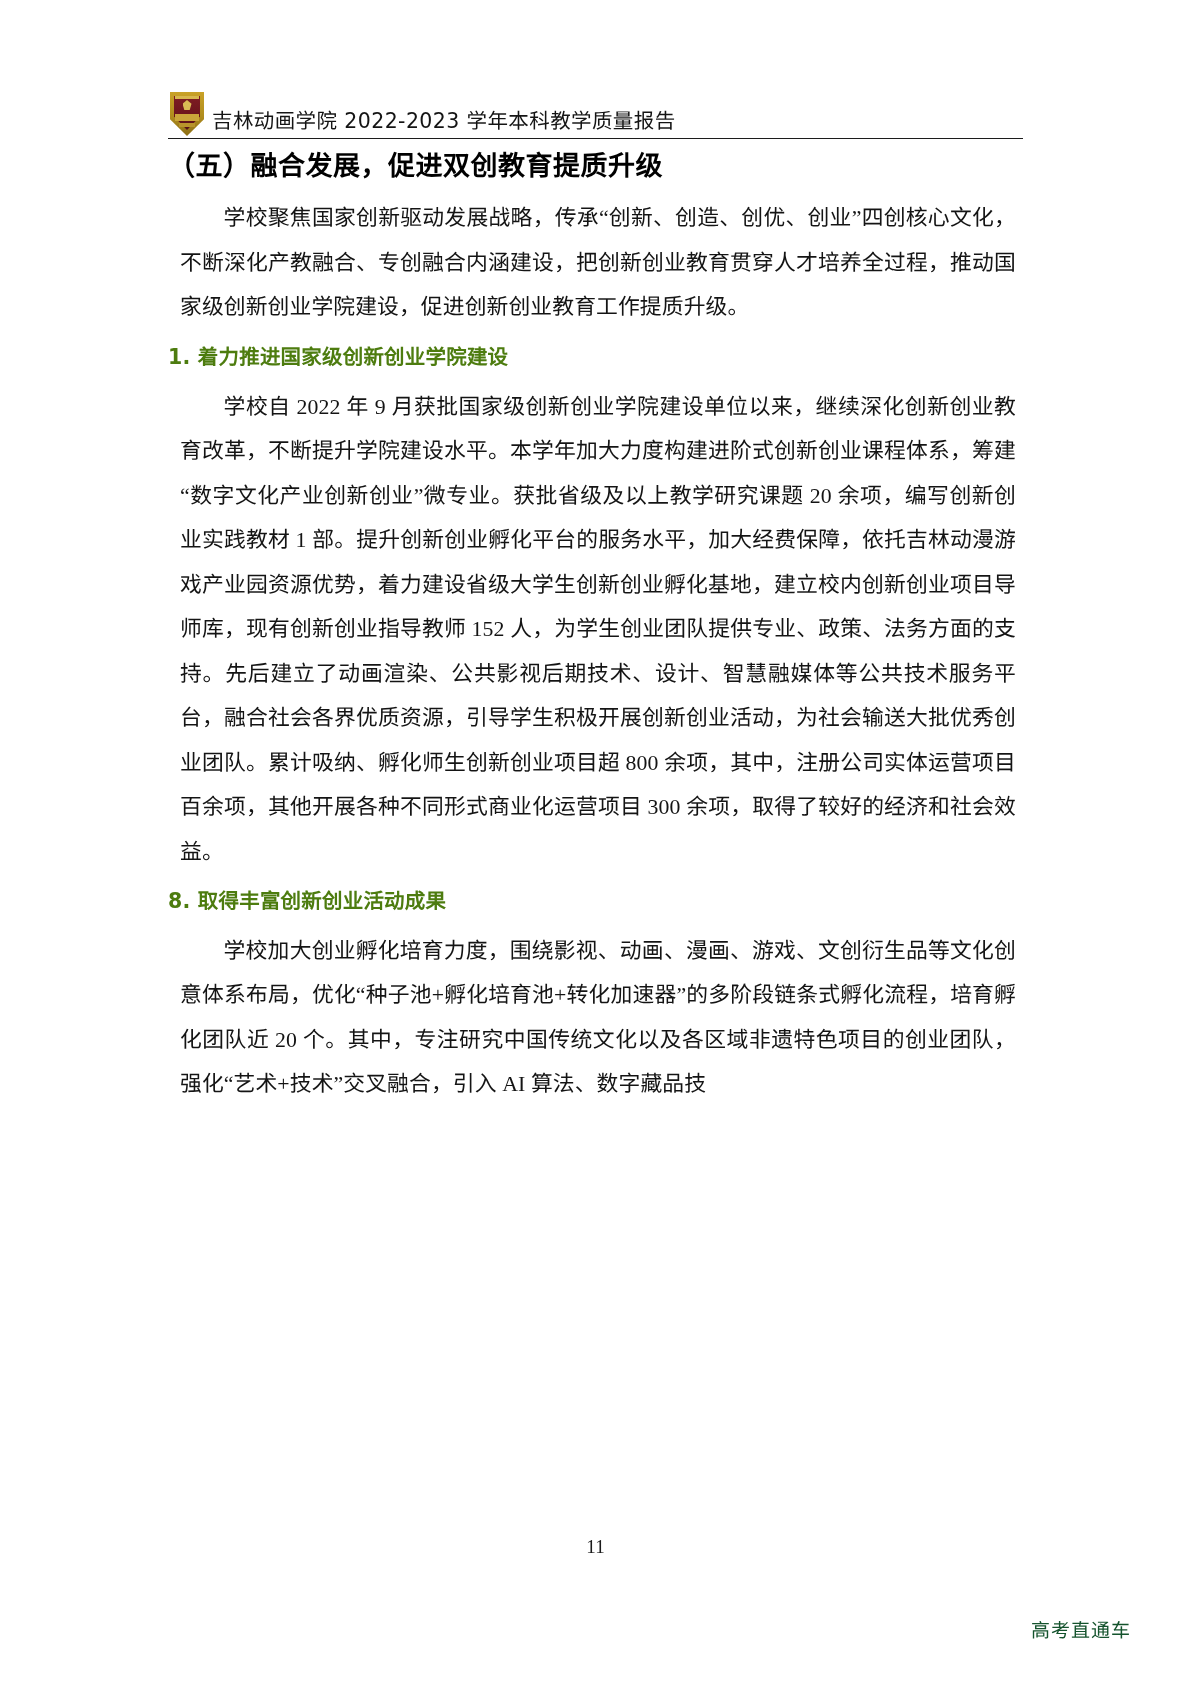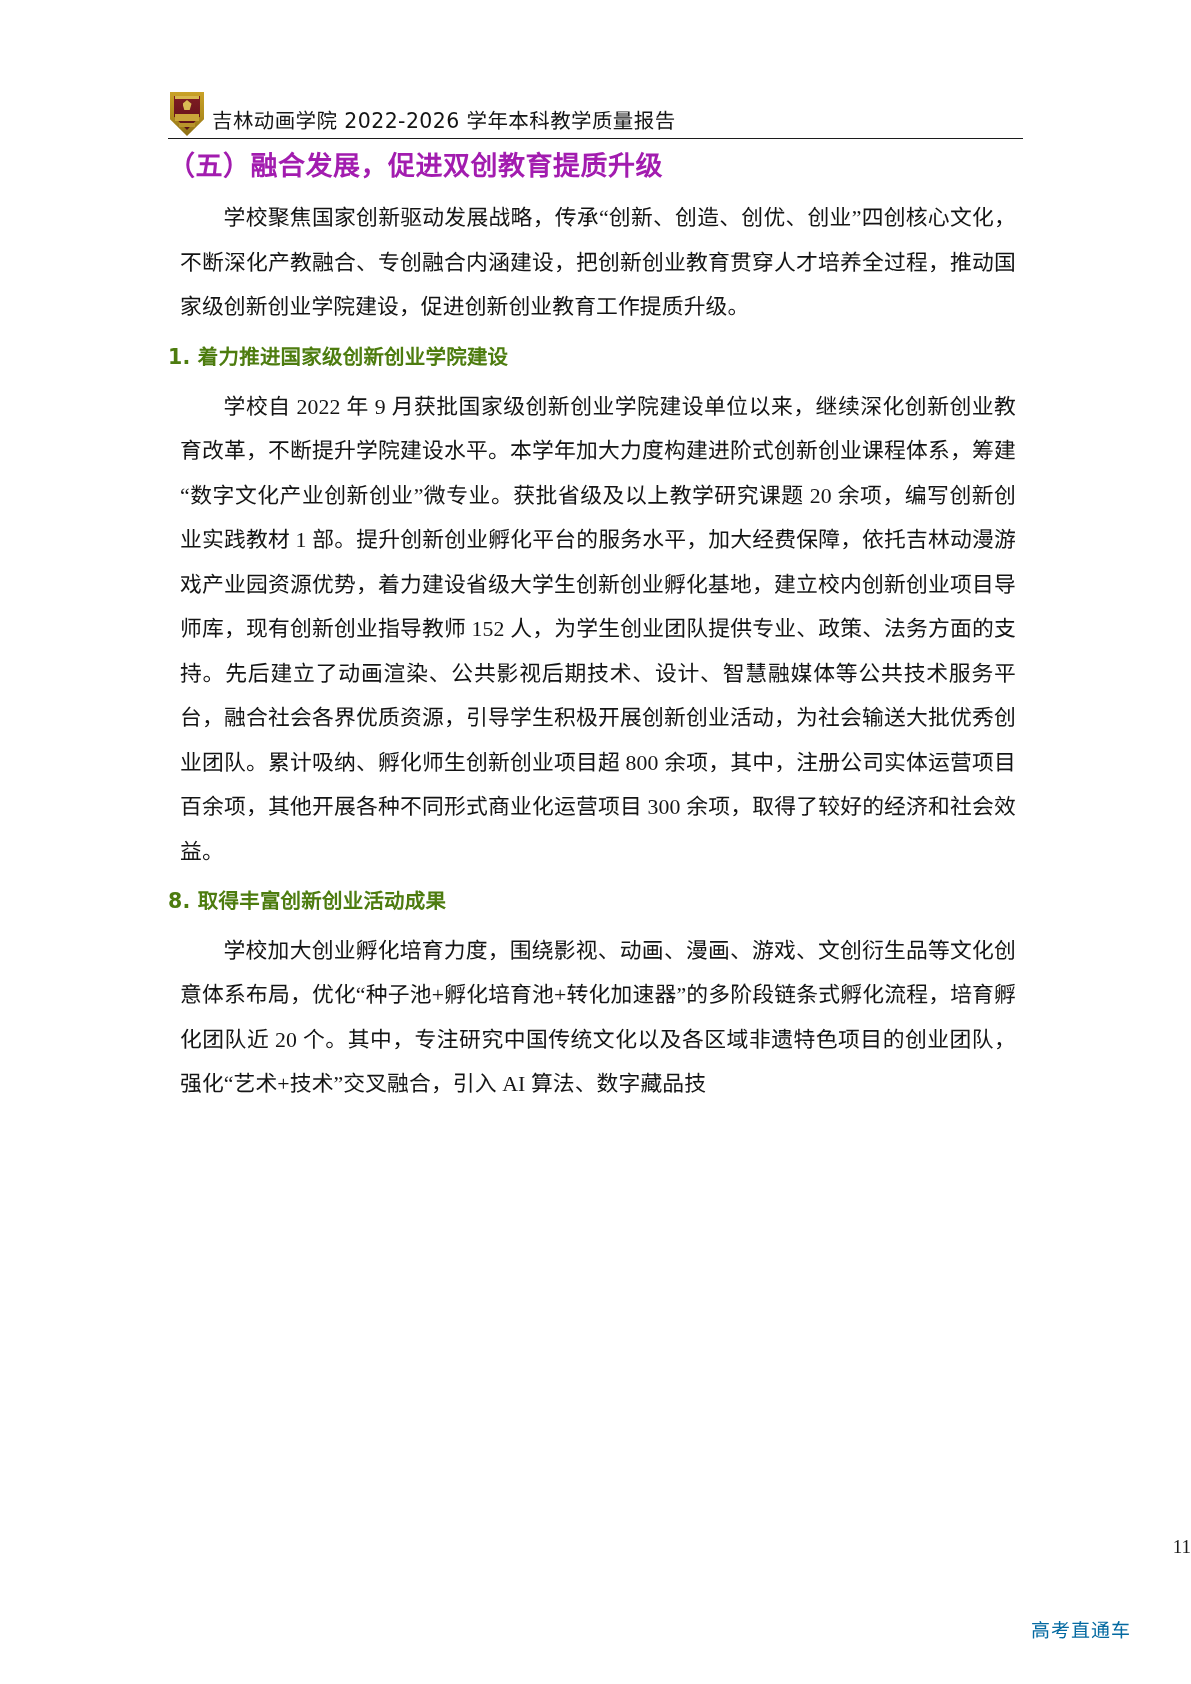--- a/index.html
+++ b/index.html
@@ -115,21 +115,21 @@
     width: 860px;
   }
 
   h1.section-title {
     font-family: "DejaVu Sans", "Liberation Sans", sans-serif;
     font-weight: bold;
     font-size: 27px;
     line-height: 1.35;
     margin: 0 0 8px 0;
     letter-spacing: 0.5px;
-    color: #a21caf;
+    color: #000000;
   }
 
   h2.sub-title {
     font-family: "DejaVu Sans", "Liberation Sans", sans-serif;
     font-weight: bold;
     font-size: 20.5px;
     line-height: 1.5;
     margin: 2px 0 1px 0;
     letter-spacing: 0.2px;
     color: #4d7c0f;
@@ -146,52 +146,52 @@
     letter-spacing: 0.1px;
     color: #141414;
   }
 
   
   .page-number {
     position: absolute;
     left: 0;
     right: 0;
     top: 1536px;
-    text-align: right;
+    text-align: center;
     font-family: "Liberation Serif", "DejaVu Serif", serif;
     font-size: 19px;
     color: #1a1a1a;
   }
 
   .watermark {
     position: absolute;
     right: 60px;
     bottom: 42px;
     font-family: "DejaVu Sans", "Liberation Sans", sans-serif;
     font-size: 19px;
-    color: #0369a1;
+    color: #14532d;
     letter-spacing: 1px;
   }
 </style>
 </head>
 <body>
 
 <div class="page">
 
   <div class="running-header">
     <div class="header-row">
       <div class="crest">
         <div class="shield"></div>
         <div class="shield-inner"></div>
         <div class="topbar"></div>
         <div class="gem"></div>
         <div class="band"></div>
         <div class="band2"></div>
       </div>
-      <div class="header-title">吉林动画学院 2022-2026 学年本科教学质量报告</div>
+      <div class="header-title">吉林动画学院 2022-2023 学年本科教学质量报告</div>
     </div>
     <div class="header-rule"></div>
   </div>
 
   <div class="content">
 
     <h1 class="section-title">（五）融合发展，促进双创教育提质升级</h1>
 
     <p class="body-text">学校聚焦国家创新驱动发展战略，传承“创新、创造、创优、创业”四创核心文化，不断深化产教融合、专创融合内涵建设，把创新创业教育贯穿人才培养全过程，推动国家级创新创业学院建设，促进创新创业教育工作提质升级。</p>
 

